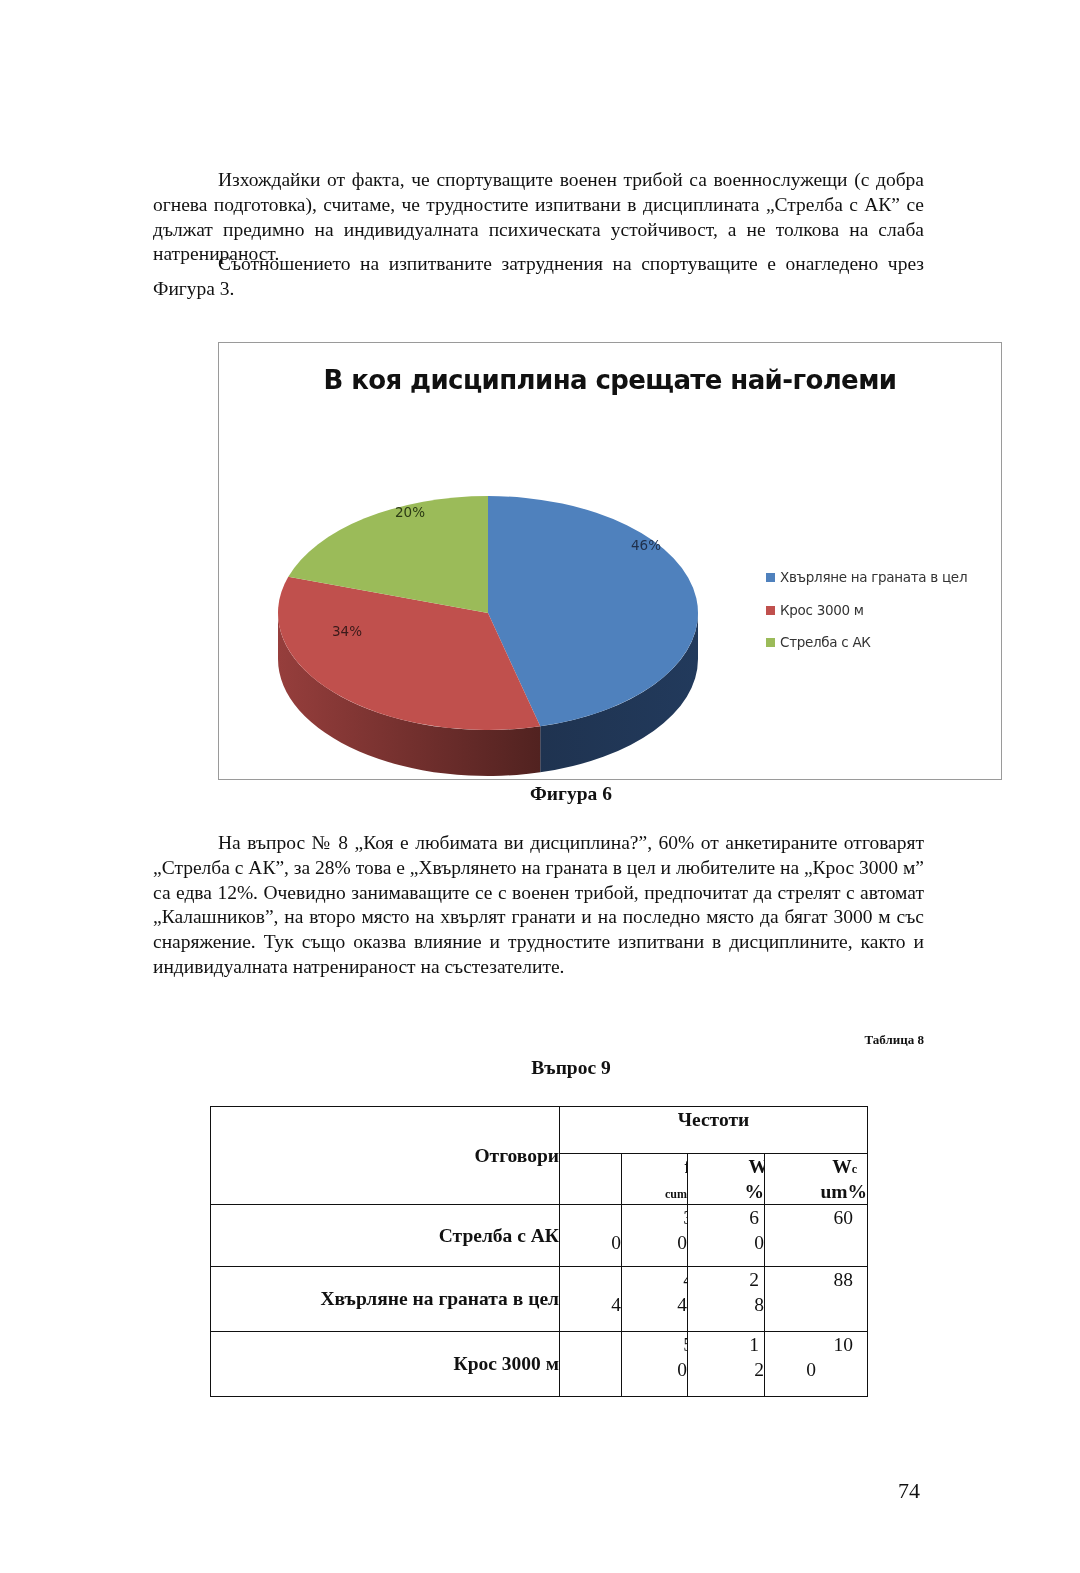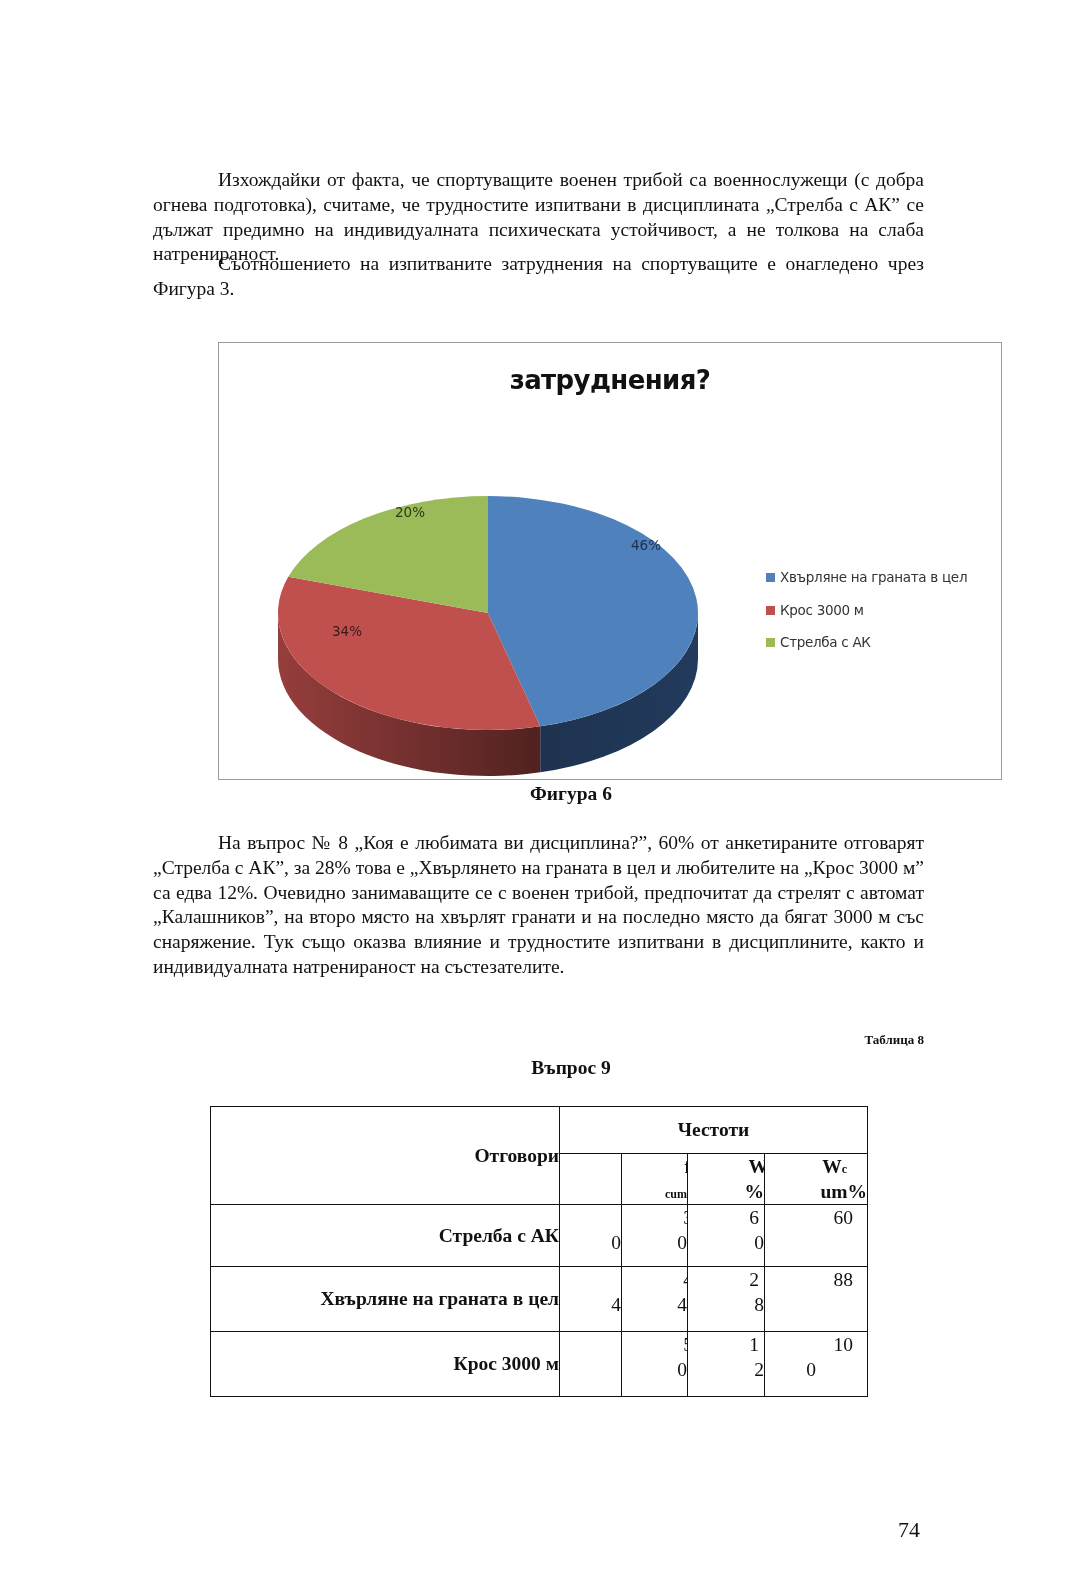--- a/index.html
+++ b/index.html
@@ -31,21 +31,21 @@
   #freq-table { position: absolute; left: 210px; top: 1106px; border-collapse: collapse;
                 font-size: 19.5px; table-layout: fixed; }
   #freq-table td { border: 1.5px solid #111; padding: 0; position: relative; overflow: hidden;
                    vertical-align: top; }
   .hdr-bold { font-weight: bold; text-align: center; }
   .ans { font-weight: bold; text-align: right; vertical-align: middle !important; }
   .numcell { position: relative; }
   .numcell .a { position: absolute; right: 5px; top: 2px; }
   .numcell .b { position: absolute; left: 0; right: 0; top: 27px; text-align: right; }
   .sub { font-size: 12px; font-weight: bold; }
-  #page-number { position: absolute; top: 1478px; left: 898px; font-size: 22px; margin-top: 39px; }
+  #page-number { position: absolute; top: 1478px; left: 898px; font-size: 22px; }
 </style>
 </head>
 <body>
 
 <p class="para" id="p1"><span class="ind"></span><span>Изхождайки от факта, че спортуващите военен трибой са военнослужещи (с добра огнева подготовка), считаме, че трудностите изпитвани в дисциплината „Стрелба с АК” се дължат предимно на индивидуалната психическата устойчивост, а не толкова на слаба натренираност.</span></p>
 <p class="para" id="p2"><span class="ind"></span><span>Съотношението на изпитваните затруднения на спортуващите е онагледено чрез Фигура 3.</span></p>
 
 <div id="figure-box">
   <svg id="pie-svg" width="784" height="438">
       <defs>
@@ -69,21 +69,21 @@
       <path d="M479,270 A210,117 0 0 1 321.2248763046195,383.3242298520498 L321.2248763046195,429.3242298520498 A210,117 0 0 0 479,316 Z" fill="url(#sideBlue)"></path>
       <path d="M321.2248763046195,383.3242298520498 A210,117 0 0 1 59,270 L59,316 A210,117 0 0 0 321.2248763046195,429.3242298520498 Z" fill="url(#side1)"></path>
       <path d="M269,270 L269,153 A210,117 0 0 1 321.2248763046195,383.3242298520498 Z" fill="#4F81BD"></path>
       <path d="M269,270 L321.2248763046195,383.3242298520498 A210,117 0 0 1 69.27813157801776,233.8450116581311 Z" fill="#C0504D"></path>
       <path d="M269,270 L69.27813157801776,233.8450116581311 A210,117 0 0 1 268.99999999999994,153 Z" fill="#9BBB59"></path>
       <text x="427" y="207" text-anchor="middle" font-family="&quot;DejaVu Sans&quot;, sans-serif" font-size="13.5" fill="#1f2f4a">46%</text>
       <text x="128" y="293" text-anchor="middle" font-family="&quot;DejaVu Sans&quot;, sans-serif" font-size="13.5" fill="#3a1a1a">34%</text>
       <text x="191" y="174" text-anchor="middle" font-family="&quot;DejaVu Sans&quot;, sans-serif" font-size="13.5" fill="#2b3a14">20%</text>
     </svg>
   <div id="chart-title">
-    <div>затруднения?</div>
+    <div>В коя дисциплина срещате най-големи</div>
   </div>
   <div class="legend" style="top:226px;">
     <span class="sw" id="sw0" style="background: rgb(79, 129, 189);"></span>
     <span>Хвърляне на граната в цел</span>
   </div>
   <div class="legend" style="top:259px;">
     <span class="sw" id="sw1" style="background: rgb(192, 80, 77);"></span>
     <span>Крос 3000 м</span>
   </div>
   <div class="legend" style="top:291px;">
@@ -103,36 +103,36 @@
   <colgroup>
     <col style="width:349px">
       <col style="width:62px">
       <col style="width:66px">
       <col style="width:77px">
       <col style="width:103px">
   </colgroup>
   <tbody>
       <tr style="height:47px">
     <td rowspan="2" class="ans">Отговори</td>
-    <td colspan="4" class="hdr-bold" style="padding-top:12px">Честоти</td>
+    <td colspan="4" class="hdr-bold" style="padding-top:2px">Честоти</td>
   </tr>
   <tr style="height:51px">
     <td class="numcell hdr-bold">
       <span class="a"></span>
     </td>
     <td class="numcell hdr-bold">
       <span class="a" style="right:-4px">f</span>
       <span class="b sub" style="top:33px">cum</span>
     </td>
     <td class="numcell hdr-bold">
       <span class="a" style="right:-4px">W</span>
       <span class="b" style="top:27px">%</span>
     </td>
     <td class="numcell hdr-bold">
-      <span class="a" style="right:20px"><span>W<span class="sub">c</span></span></span>
+      <span class="a" style="right:10px"><span>W<span class="sub">c</span></span></span>
       <span class="b" style="top:27px">um%</span>
     </td>
   </tr>
   <tr style="height:62px">
     <td class="ans">Стрелба с АК</td>
     <td class="numcell">
           <span class="a"></span>
           <span class="b">0</span>
         </td>
     <td class="numcell">

